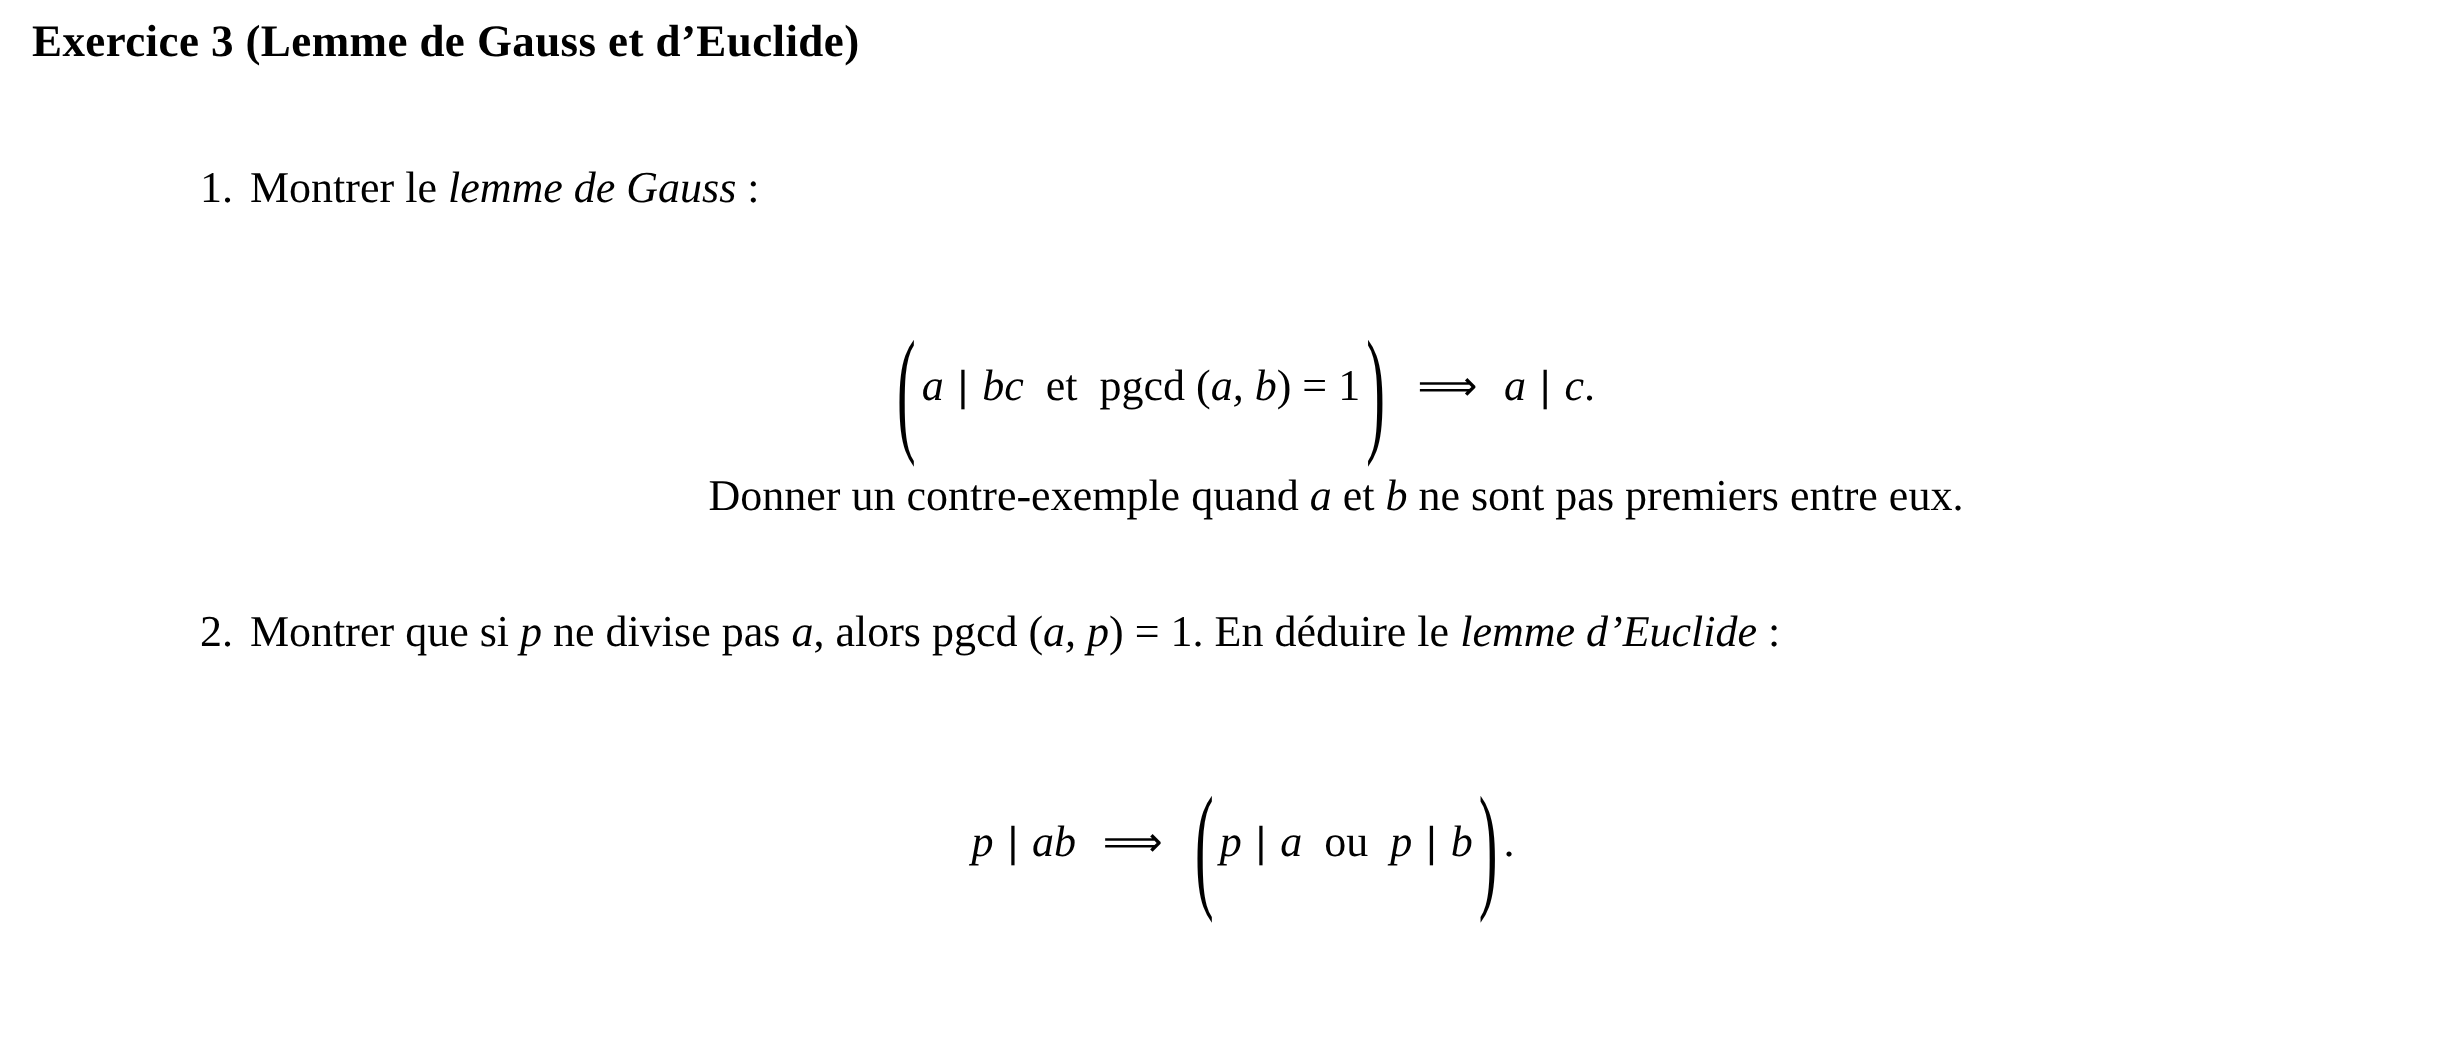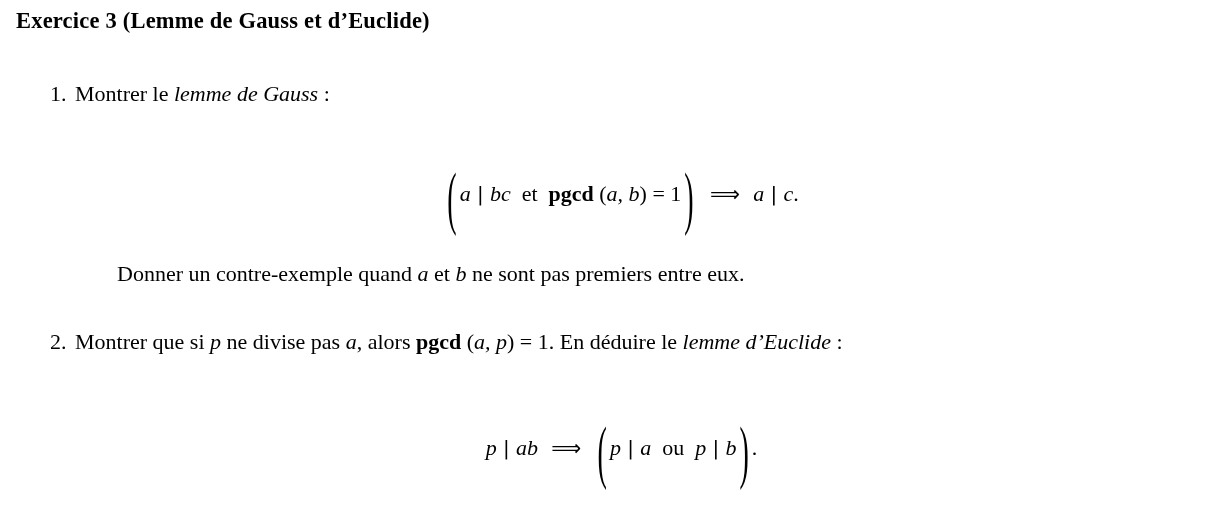--- a/index.html
+++ b/index.html
@@ -30,49 +30,50 @@
     font-size: 22.5px;
     line-height: 30px;
     letter-spacing: 0.2px;
   }
   .intro {
     padding-left: 16px;
     line-height: 28px;
   }
   .item {
     margin-top: 16px;
-    padding-left: 28px;
+    padding-left: 78px;
     line-height: 28px;
   }
   .item .num {
     display: inline-block;
     min-width: 25px;
   }
   .item2 { margin-top: 12px; }
   .item3 { margin-top: 20px; }
   .followup {
-    margin-top: 32px;
+    margin-top: 6px;
     padding-left: 117px;
     line-height: 28px;
+    text-align: center;
   }
   .formula {
     display: flex;
     justify-content: center;
     align-items: baseline;
     padding-left: 24px;
     box-sizing: border-box;
   }
   .formula1 { margin-top: 6px;  height: 86px; padding-top: 36px; }
   .formula2 { margin-top: 10px; height: 88px; padding-top: 38px; }
 
   
   .s-rm { }
   .s-it { font-style: italic; }
   .s-mi { font-style: italic; }
-  .s-bf { font-weight: 700; }
+  .s-bf { font-weight: 400; }
   .s-bb  { font-family: "DejaVu Sans", sans-serif; font-size: 0.93em; }
   .s-sym { font-family: "DejaVu Sans", sans-serif; font-size: 0.9em; }
   .s-arr { font-family: "DejaVu Sans", sans-serif; font-size: 0.95em; }
   .s-bigp {
     display: inline-block;
     font-size: 28px;
     line-height: 1;
     font-weight: 400;
     transform: scaleY(2.5);
     transform-origin: 50% 35%;

